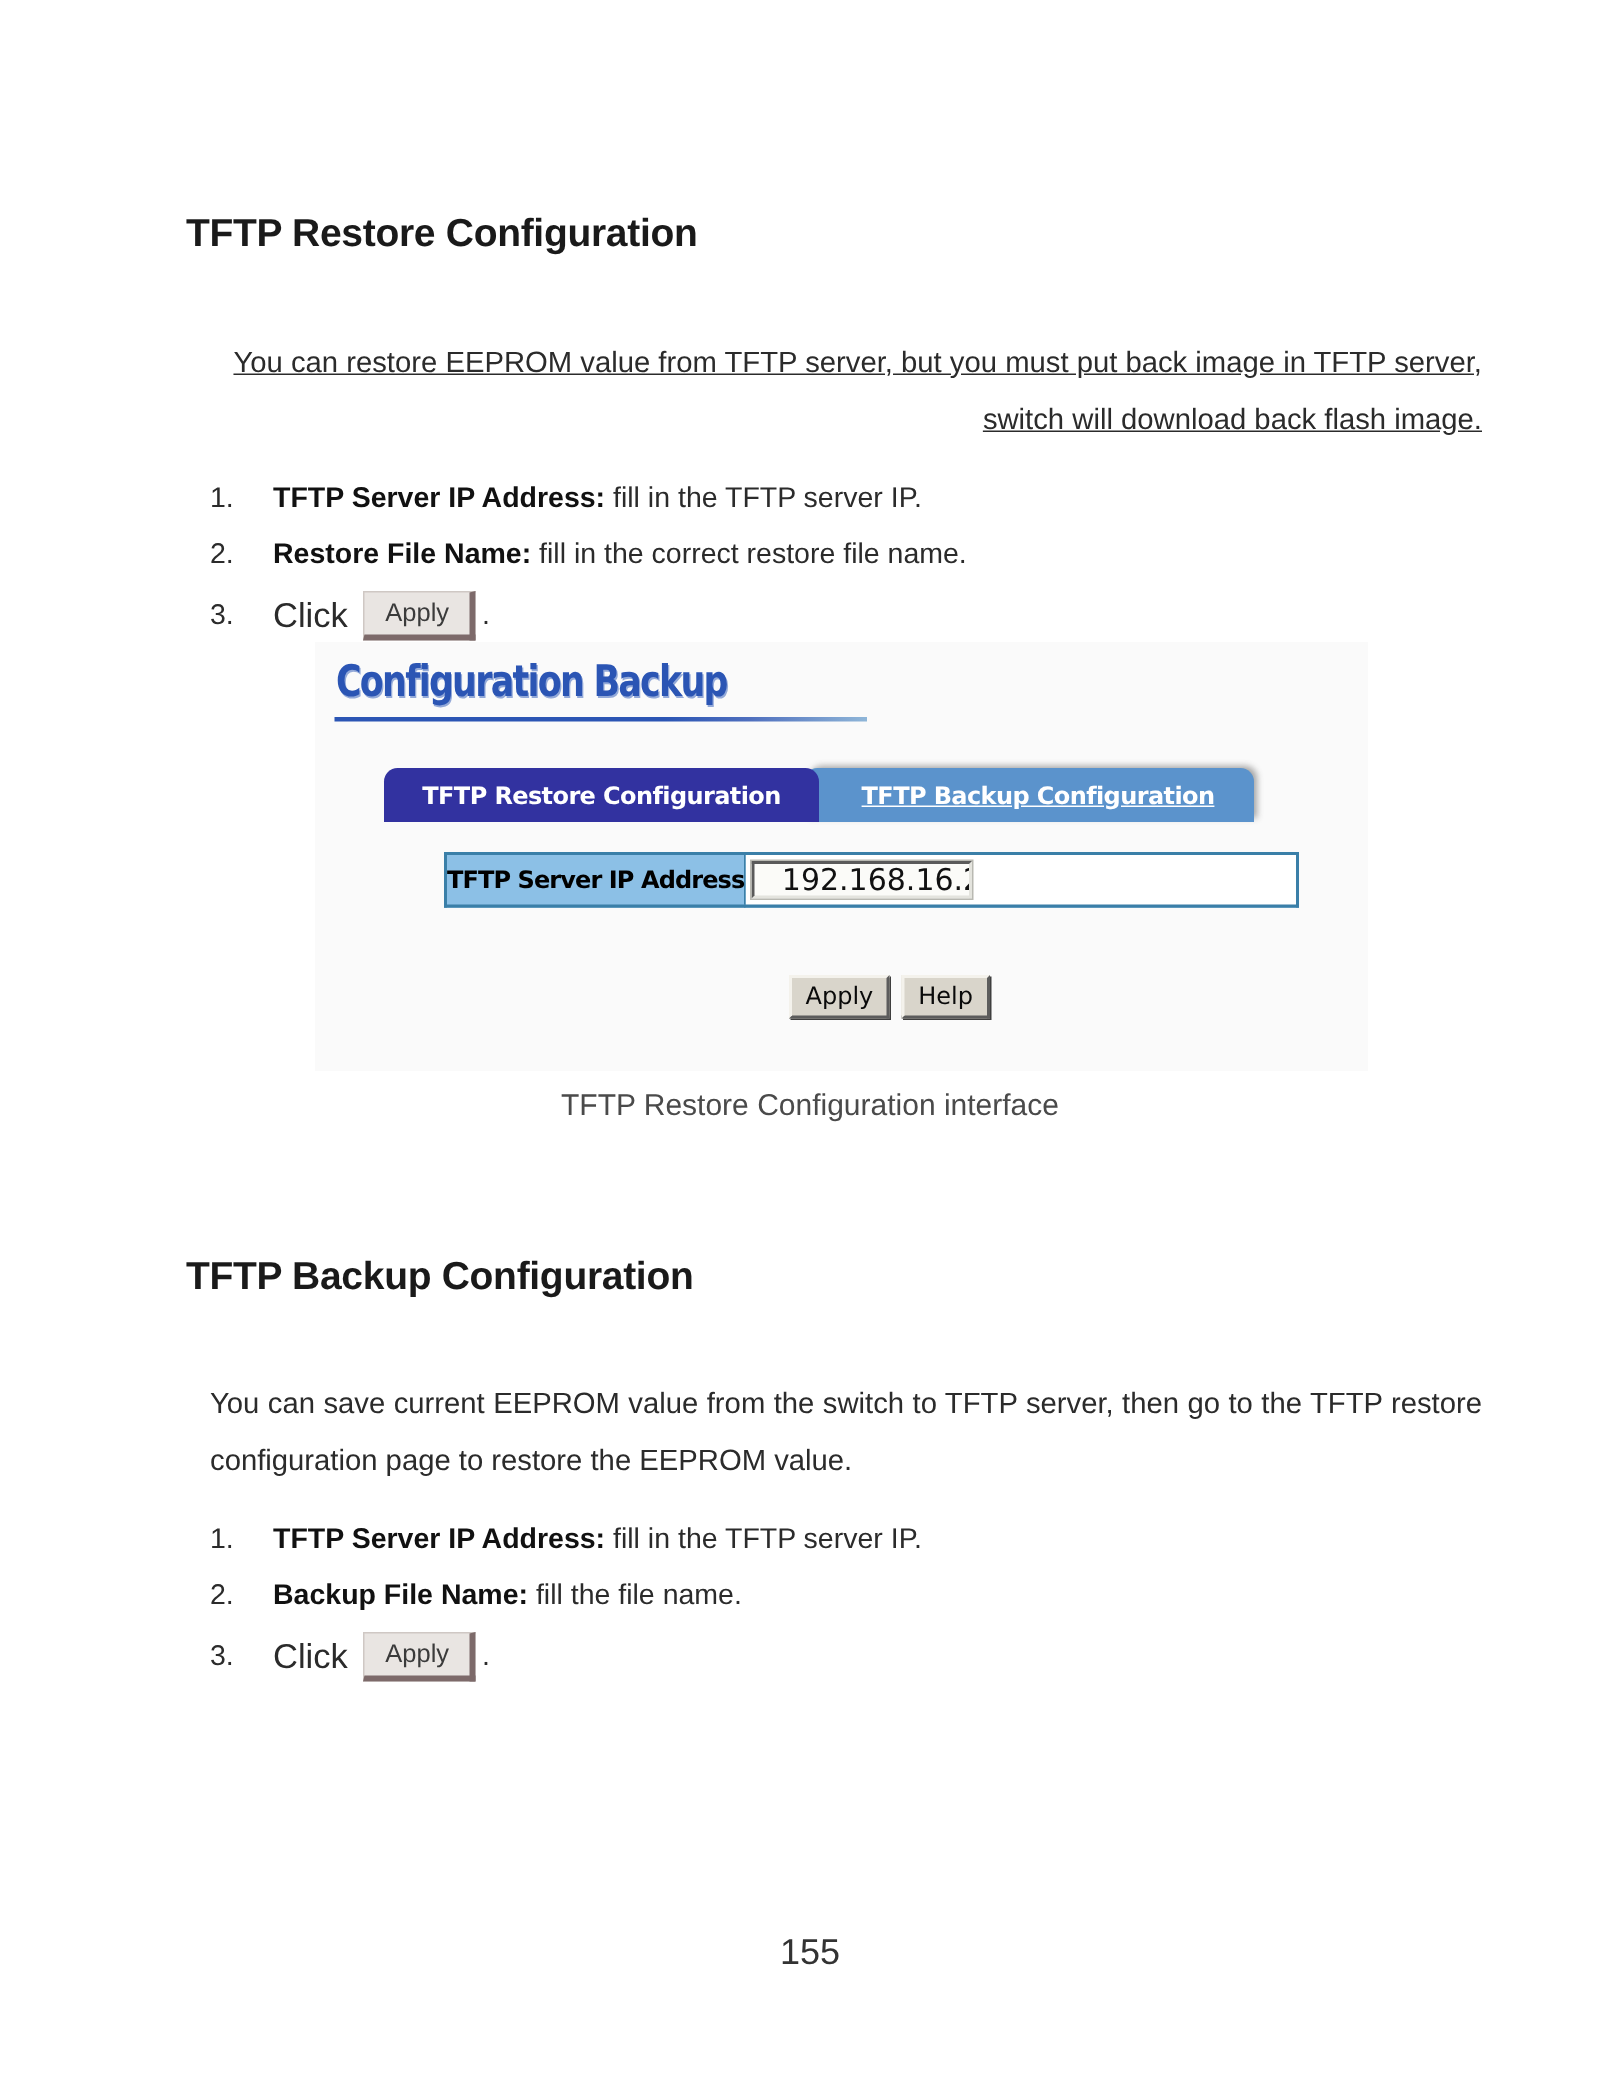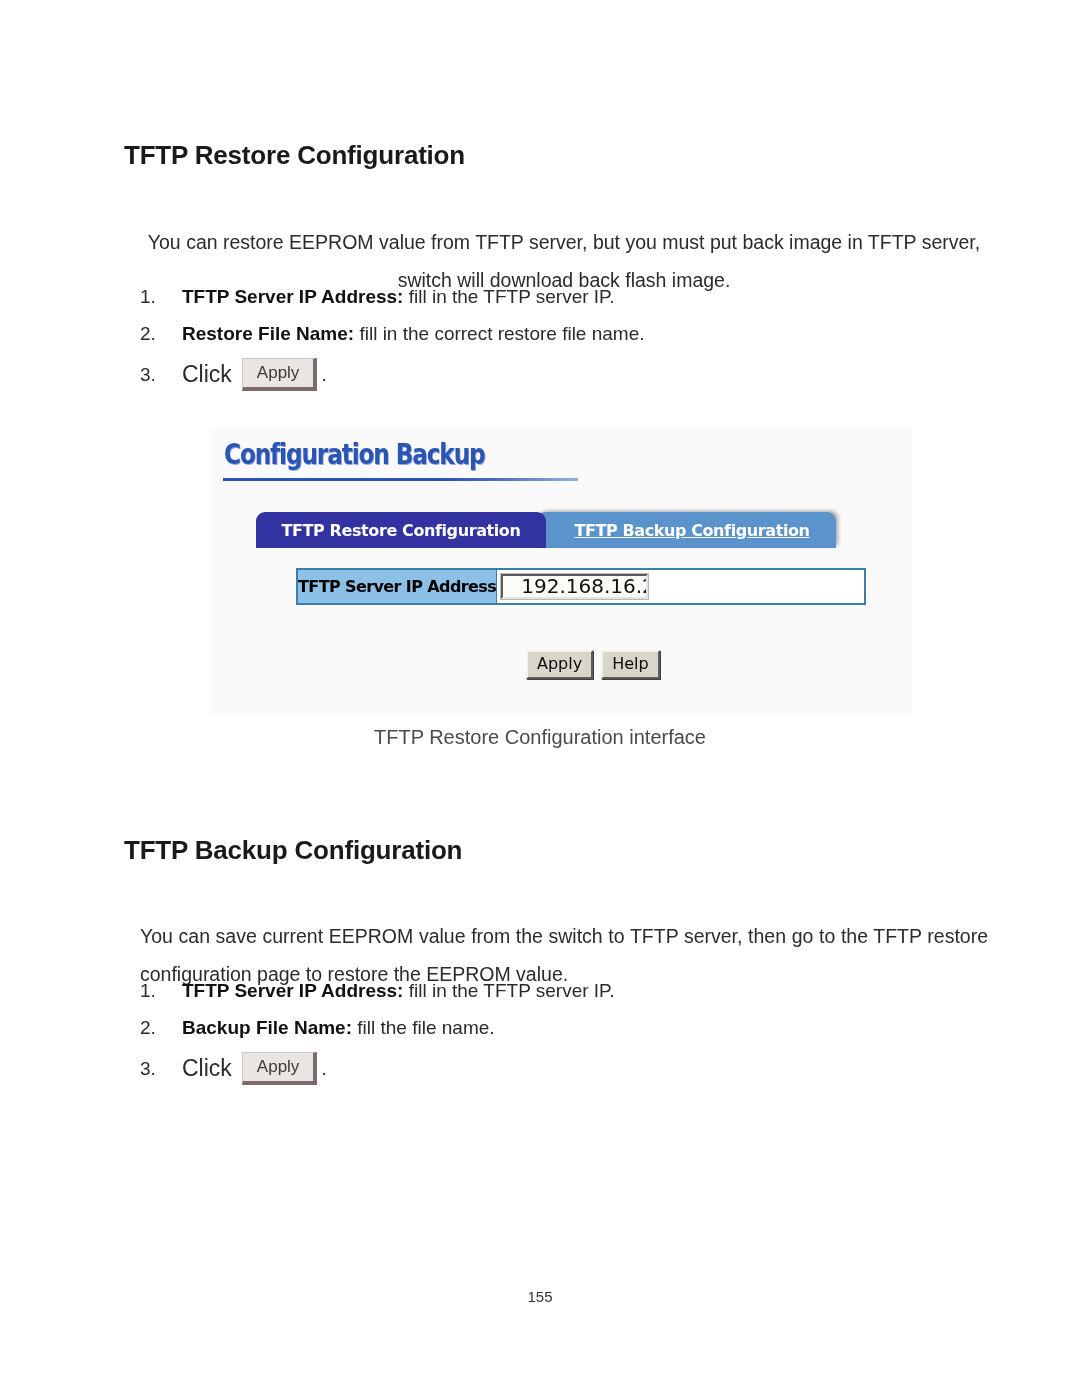--- a/index.html
+++ b/index.html
@@ -36,30 +36,31 @@
   #heading-backup  { top: 818px; }
 
   .body-para {
     position: absolute;
     left: 140px;
     width: 848px;
     font-size: 19.5px;
     line-height: 38px;
     color: #2b2b2b;
   }
-  #para-restore { top: 203px; text-align: center; }
+  #para-restore { top: 203px; text-align: right; text-decoration: underline; }
   #para-backup  { top: 897px; text-align: justify; }
 
   .steps {
     position: absolute;
     left: 140px;
     width: 850px;
     font-size: 19px;
     line-height: 37px;
     color: #2b2b2b;
+    margin-top: 36px;
   }
   #steps-restore { top: 278px; }
   #steps-backup  { top: 972px; }
 
   .step {
     position: relative;
     display: block;
     height: 37px;
     white-space: nowrap;
   }
@@ -250,21 +251,21 @@
     font-size: 20px;
     color: #4a4a4a;
   }
 
   .page-number {
     position: absolute;
     left: 0;
     top: 1288px;
     width: 1080px;
     text-align: center;
-    font-size: 15px;
+    font-size: 24px;
     color: #333333;
   }
 </style>
 </head>
 <body>
 
 <div class="page">
 
   <h1 class="section-heading" id="heading-restore">TFTP Restore Configuration</h1>
 

